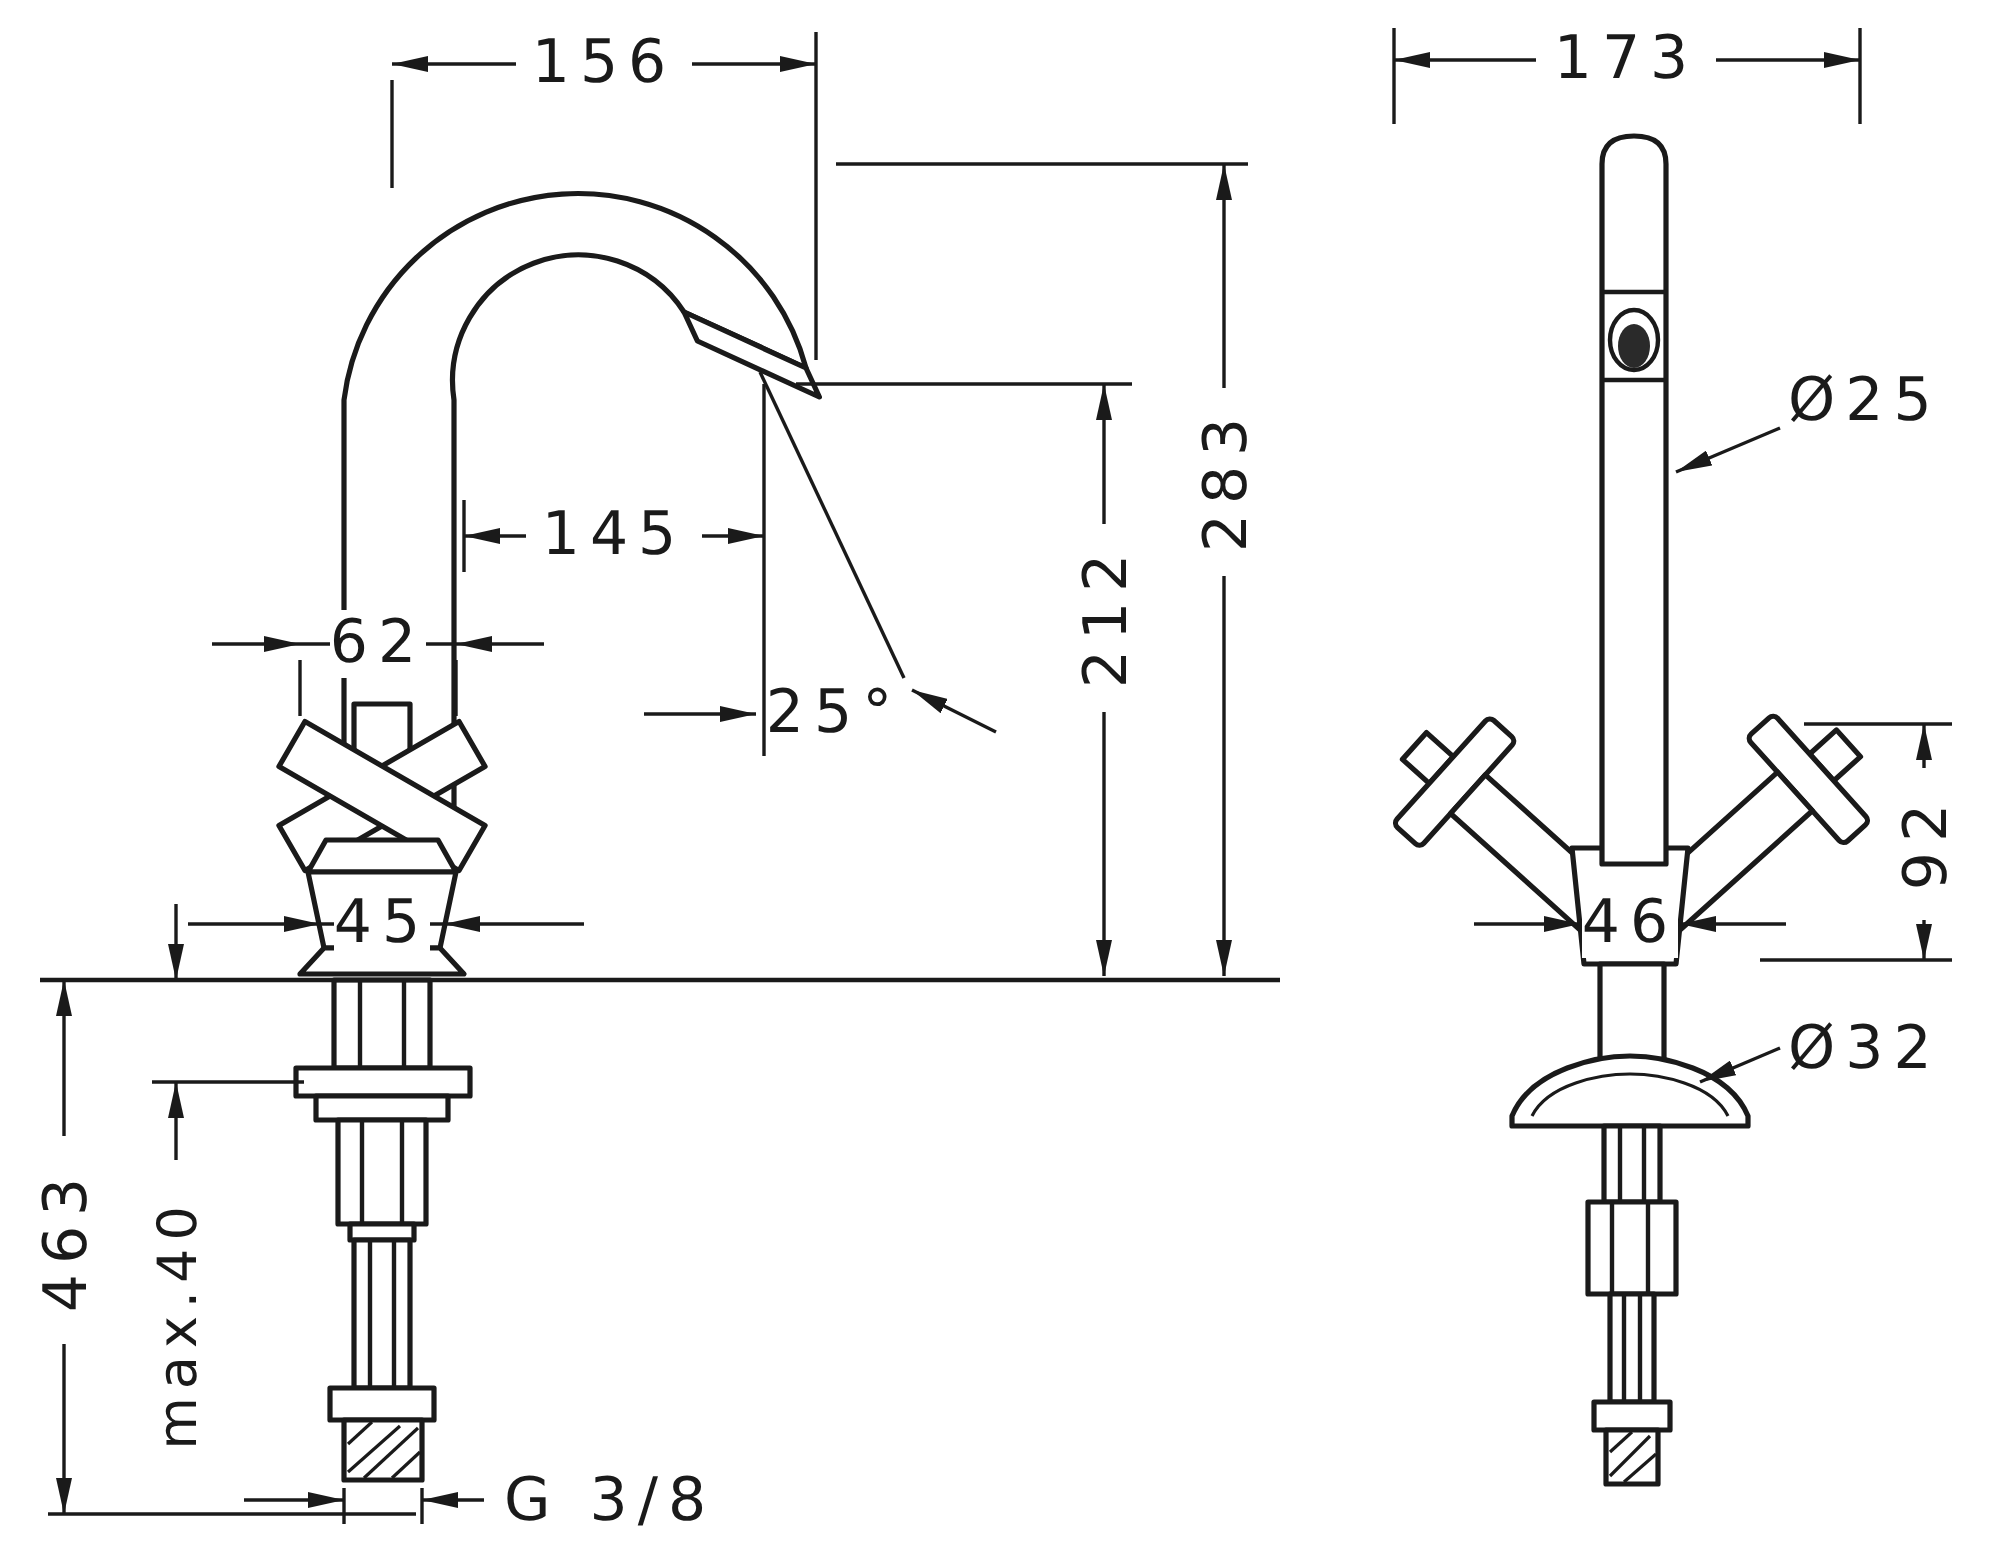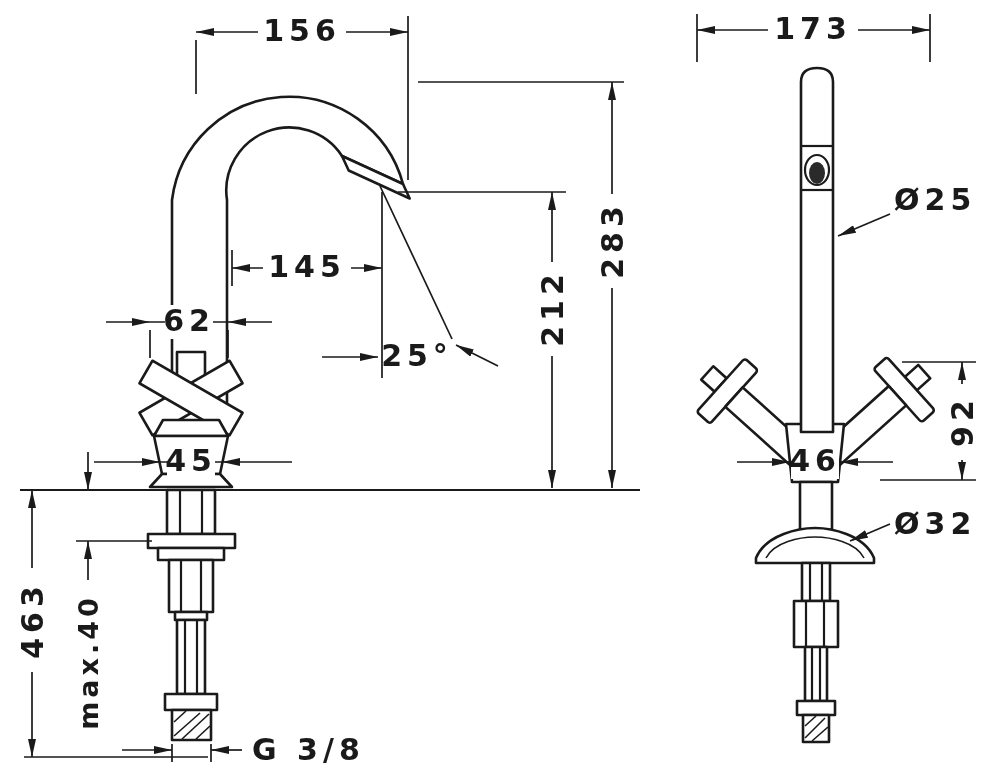--- a/index.html
+++ b/index.html
@@ -1,16 +1,16 @@
 <!DOCTYPE html>
 <html><head>
 <meta charset="utf-8">
 <style>
   html,body{margin:0;padding:0;background:#ffffff;}
-  .stage{width:1000px;height:777px;background:#fff;position:relative;overflow:hidden;font-weight:bold;}
+  .stage{width:1000px;height:777px;background:#fff;position:relative;overflow:hidden;}
   svg{display:block;}
   .part{fill:#ffffff;stroke:#1a1a1a;stroke-width:2.6;stroke-linejoin:round;}
   .partline{fill:none;stroke:#1a1a1a;stroke-width:2.2;}
   .thin{fill:none;stroke:#1a1a1a;stroke-width:1.6;}
   .dim{fill:none;stroke:#1a1a1a;stroke-width:1.7;}
   .bg{fill:#ffffff;stroke:none;}
   text{font-family:"DejaVu Sans", sans-serif;font-size:30px;fill:#1a1a1a;letter-spacing:5px;}
   .small{font-size:27px;letter-spacing:4px;}
 </style>
 </head>

